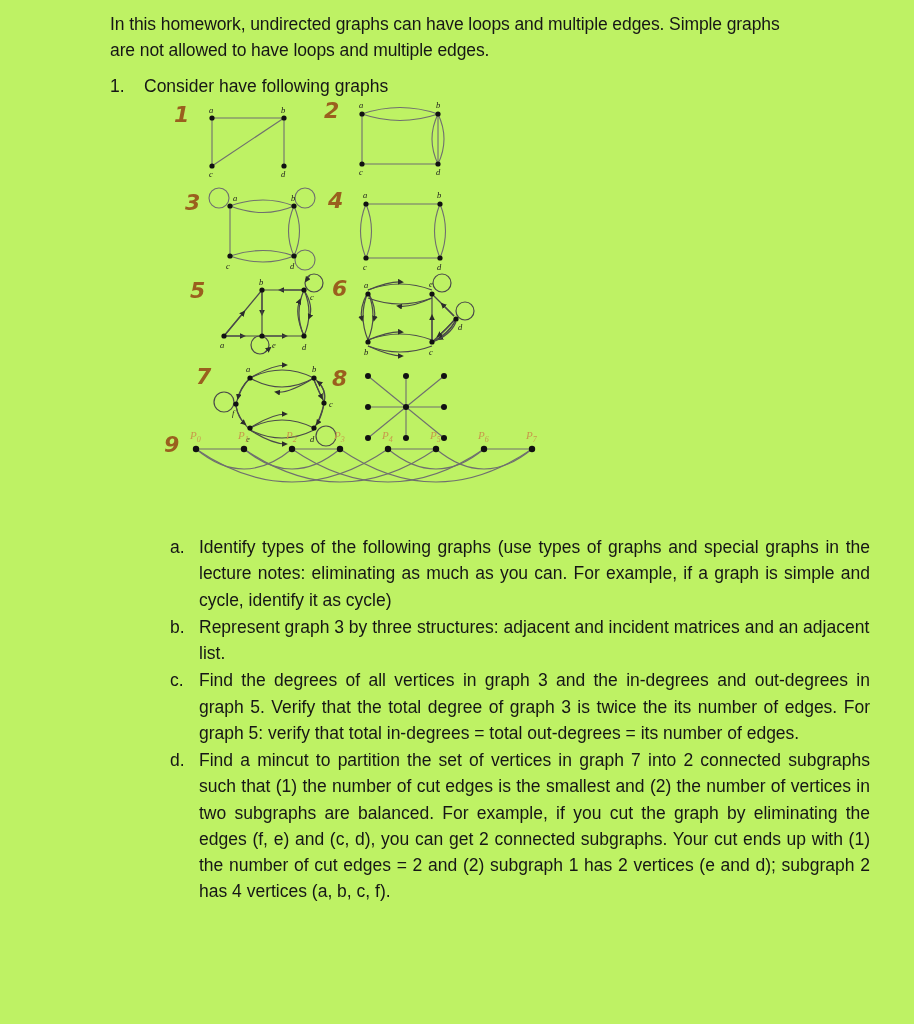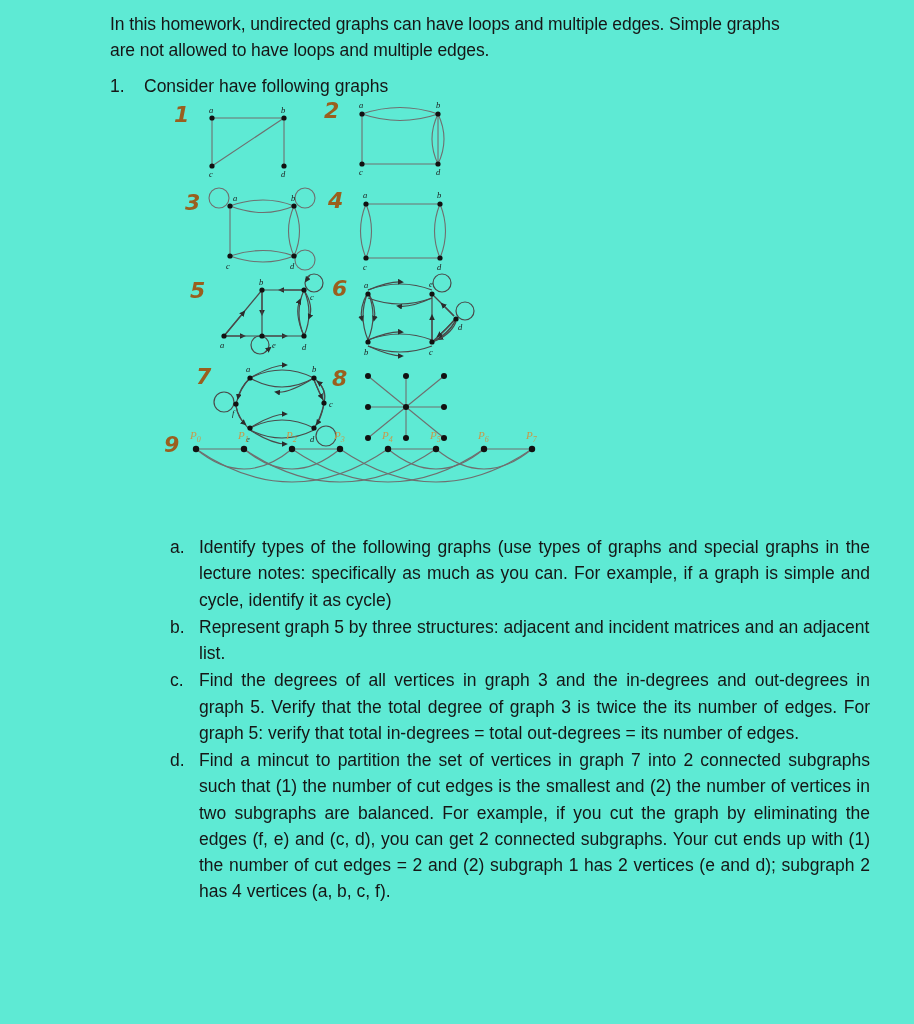--- a/index.html
+++ b/index.html
@@ -12,21 +12,21 @@
     height: 1024px;
     font-family: "Liberation Sans", sans-serif;
     color: #161616;
     position: relative;
     overflow: hidden;
   }
   .page {
     position: relative;
     width: 914px;
     height: 1024px;
-    background: #5eead4;
+    background: #bef264;
   }
 
   
   .intro {
     position: absolute;
     left: 110px;
     top: 12px;
     width: 690px;
     font-size: 17.5px;
     line-height: 1.46;
@@ -406,25 +406,25 @@
         <text class="plbl" x="296" y="12">P<tspan class="sub" dy="2.5">6</tspan></text>
         <text class="plbl" x="344" y="12">P<tspan class="sub" dy="2.5">7</tspan></text>
       </svg>
     </div>
 
   </div>
 
   <div class="sublist">
     <div class="sub-item">
       <div class="marker">a.</div>
-      <div class="body">Identify types of the following graphs (use types of graphs and special graphs in the lecture notes: specifically as much as you can. For example, if a graph is simple and cycle, identify it as cycle)</div>
+      <div class="body">Identify types of the following graphs (use types of graphs and special graphs in the lecture notes: eliminating as much as you can. For example, if a graph is simple and cycle, identify it as cycle)</div>
     </div>
     <div class="sub-item nojust">
       <div class="marker">b.</div>
-      <div class="body">Represent graph 5 by three structures: adjacent and incident matrices and an adjacent list.</div>
+      <div class="body">Represent graph 3 by three structures: adjacent and incident matrices and an adjacent list.</div>
     </div>
     <div class="sub-item">
       <div class="marker">c.</div>
       <div class="body">Find the degrees of all vertices in graph 3 and the in-degrees and out-degrees in graph 5. Verify that the total degree of graph 3 is twice the its number of edges. For graph 5: verify that total in-degrees = total out-degrees = its number of edges.</div>
     </div>
     <div class="sub-item">
       <div class="marker">d.</div>
       <div class="body">Find a mincut to partition the set of vertices in graph 7 into 2 connected subgraphs such that (1) the number of cut edges is the smallest and (2) the number of vertices in two subgraphs are balanced. For example, if you cut the graph by eliminating the edges (f, e) and (c, d), you can get 2 connected subgraphs. Your cut ends up with (1) the number of cut edges = 2 and (2) subgraph 1 has 2 vertices (e and d); subgraph 2 has 4 vertices (a, b, c, f).</div>
     </div>
   </div>

